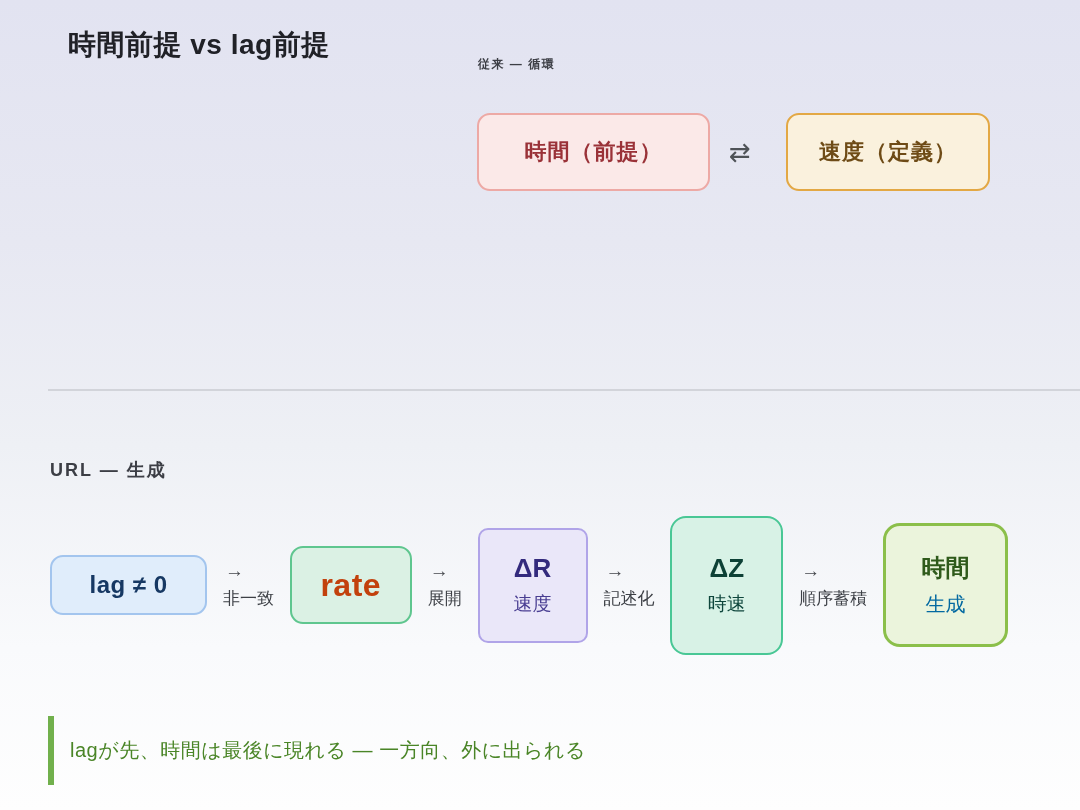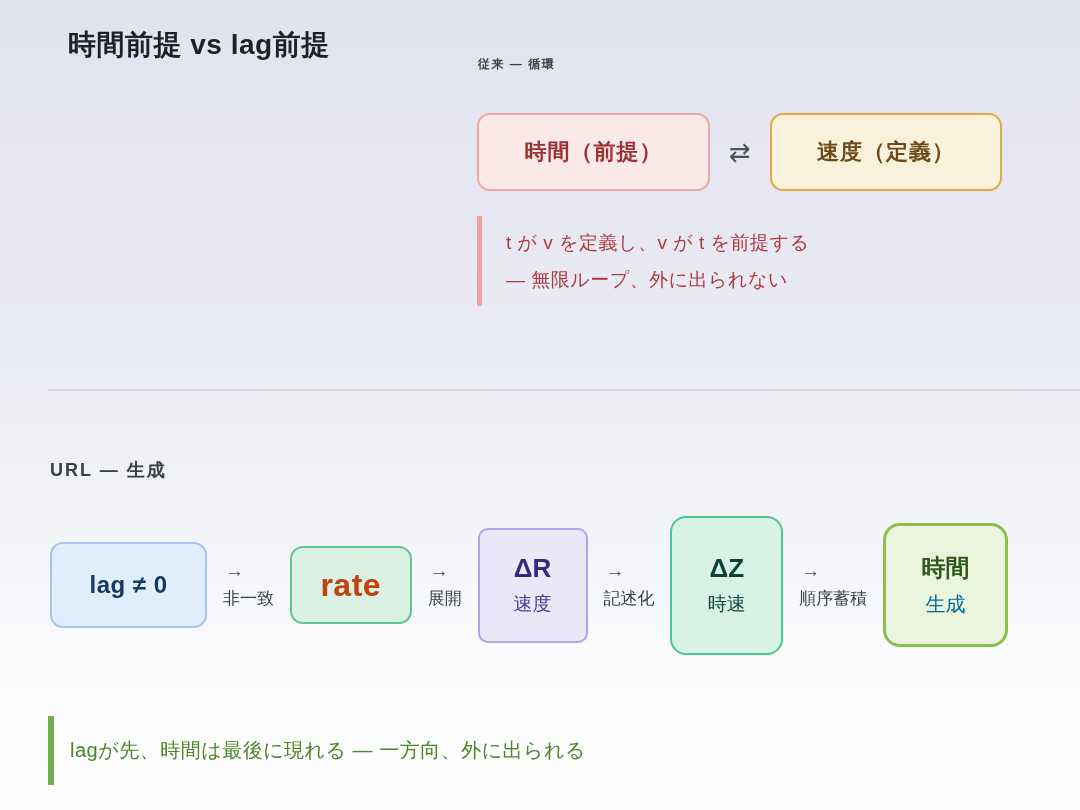--- a/index.html
+++ b/index.html
@@ -18,21 +18,21 @@
     position:absolute;left:478px;top:56px;
     font-size:12px;font-weight:700;letter-spacing:1.5px;color:#3c3e45;
   }
   .conv-row{position:absolute;left:477px;top:113px;display:flex;align-items:center;}
   .conv-box{
     box-sizing:border-box;height:78px;border-radius:13px;
     display:flex;align-items:center;justify-content:center;
     font-size:22px;font-weight:700;letter-spacing:1px;
   }
   .conv-box.time{width:233px;background:#fbe9e8;border:2px solid #eda9a5;color:#9a3238;}
-  .conv-box.speed{width:232px;background:#faf1dd;border:2px solid #e3a844;color:#6e4b16;}
+  .conv-box.speed{width:204px;background:#faf1dd;border:2px solid #e3a844;color:#6e4b16;margin-left:16px;}
   .conv-arrow{width:60px;text-align:center;font-size:26px;color:#4e5257;}
   .conv-callout{
     position:absolute;left:477px;top:216px;
     border-left:5px solid #f0a2a0;padding:8px 0 8px 24px;
     font-size:19px;line-height:37px;font-weight:500;color:#ac3a40;letter-spacing:.5px;
   }
   
   .divider{position:absolute;left:48px;top:389px;width:1032px;height:2px;background:#d2d4da;}
   
   .url-label{
@@ -42,21 +42,21 @@
   .flow-row{
     position:absolute;left:50px;top:520px;width:958px;height:130px;
     display:flex;align-items:center;justify-content:space-between;
   }
   .flow-box{
     box-sizing:border-box;border-radius:13px;
     display:flex;flex-direction:column;align-items:center;justify-content:center;
   }
   .flow-box .main{font-weight:700;}
   .flow-box .sub{font-weight:500;margin-top:7px;}
-  .fb-lag{width:157px;height:86px;background:#e0edfb;border:2px solid #a3c5ee;}
+  .fb-lag{width:157px;height:60px;background:#e0edfb;border:2px solid #a3c5ee;}
   .fb-lag .main{font-size:24px;color:#163863;letter-spacing:.5px;}
   .fb-rate{width:122px;height:78px;background:#dbf1e4;border:2px solid #5fc68f;}
   .fb-rate .main{font-size:32px;color:#c2410c;letter-spacing:.5px;}
   .fb-dr{width:110px;height:115px;border-radius:10px;background:#eae7f9;border:2px solid #b0a4e8;}
   .fb-dr .main{font-size:26px;color:#332a7d;}
   .fb-dr .sub{font-size:19px;color:#493e92;}
   .fb-dz{width:113px;height:139px;border-radius:16px;background:#d8f2e6;border:2px solid #49c795;}
   .fb-dz .main{font-size:26px;color:#0d4136;}
   .fb-dz .sub{font-size:19px;color:#0e463c;}
   .fb-time{width:125px;height:124px;border-radius:17px;background:#ebf4dc;border:3px solid #8bbf4a;}
@@ -83,24 +83,20 @@
   <div class="conv-row">
     <div class="conv-box time">
       <span>時間（前提）</span>
     </div>
     <div class="conv-arrow">⇄</div>
     <div class="conv-box speed">
       <span>速度（定義）</span>
     </div>
   </div>
 
-  <div class="conv-callout">
-    <div>t が v を定義し、v が t を前提する</div>
-    <div>— 無限ループ、外に出られない</div>
-  </div>
 
   <div class="divider"></div>
 
   <div class="url-label">URL — 生成</div>
 
   <div class="flow-row">
     <div class="flow-box fb-lag">
       <span class="main">lag ≠ 0</span>
     </div>
     <div class="connector">

